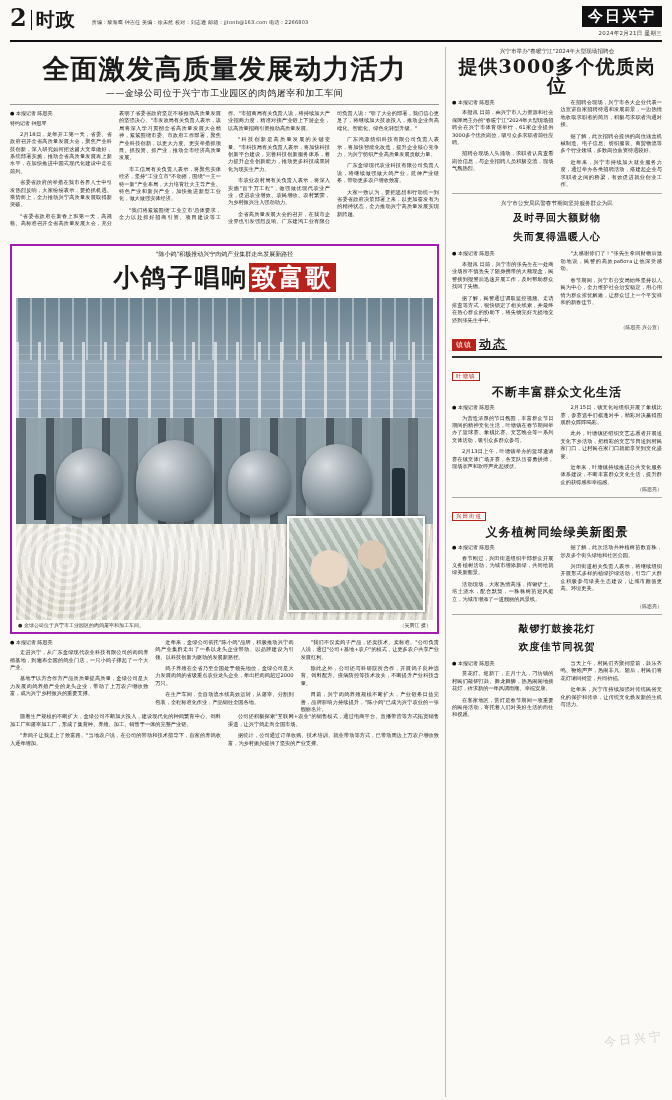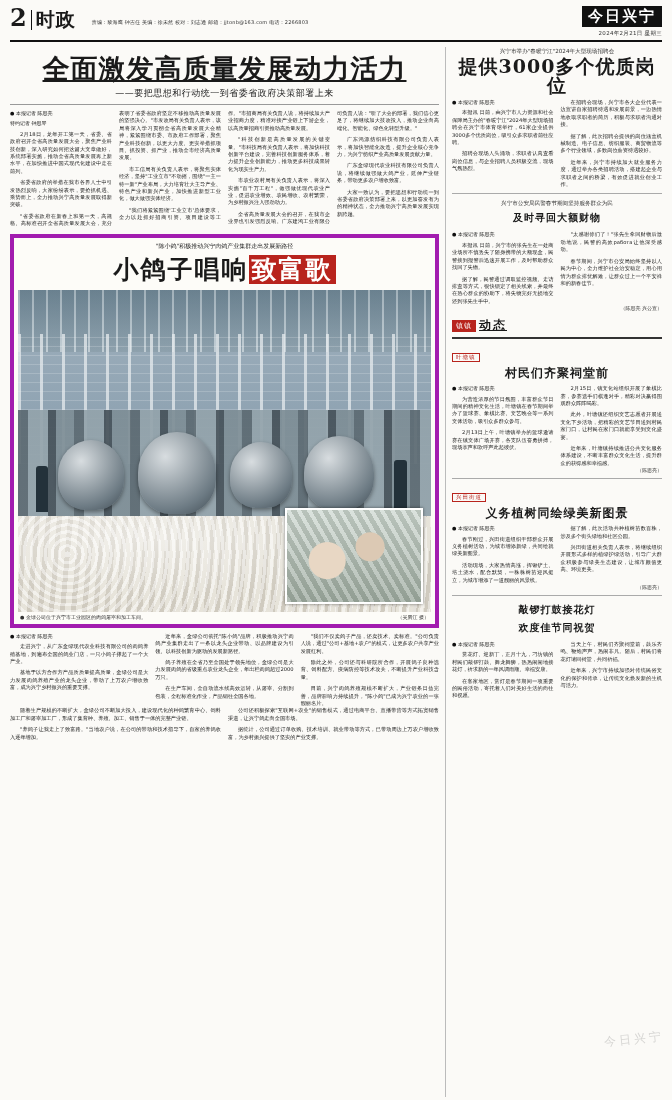--- a/index.html
+++ b/index.html
@@ -88,21 +88,20 @@
 
   
   .lead-head {
     font-family: "DejaVu Serif", "Liberation Serif", serif;
     font-size: 27px;
     font-weight: bold;
     text-align: center;
     letter-spacing: 1px;
     line-height: 32px;
     margin: 6px 0 2px;
-    text-decoration: underline;
   }
   .lead-sub {
     text-align: center;
     font-size: 9px;
     letter-spacing: .5px;
     color: #222;
     margin-bottom: 4px;
   }
   .rule-thin { height: 1px; background: #999; margin: 4px 0 5px; }
 
@@ -115,22 +114,22 @@
     color: #222;
   }
   .cols.c4 { column-count: 4; }
   .cols.c3 { column-count: 3; }
   .cols.c2 { column-count: 2; }
   .cols p { margin: 0 0 4px; text-indent: 10px; }
   .byline { font-size: 5px; color: #111; margin: 0 0 3px; }
 
   
   .feature {
-    margin-top: 6px;
-    border: 4px solid #a21caf;
+    margin-top: 16px;
+    border: 2px solid #a21caf;
     background: #fdfcf8;
     padding: 4px;
   }
   .feature-kicker {
     font-size: 6px;
     text-align: center;
     color: #222;
     margin-bottom: 2px;
   }
   .feature-title {
@@ -287,21 +286,21 @@
       <div class="brand">今日兴宁</div>
       <div class="date">2024年2月21日  星期三</div>
     </div>
   </div>
 
   <div class="content">
 
     <div class="left-zone">
 
       <div class="lead-head">全面激发高质量发展动力活力</div>
-      <div class="lead-sub">——要把思想和行动统一到省委省政府决策部署上来</div>
+      <div class="lead-sub">——金绿公司位于兴宁市工业园区的肉鸽屠宰和加工车间</div>
       <div class="rule-thin"></div>
 
       <div class="cols c4">
         <div class="byline">● 本报记者  陈思亮</div>
         <div class="byline">特约记者  钟思琴</div>
         <p>2月18日，龙年开工第一天，省委、省政府召开全省高质量发展大会，聚焦产业科技创新，深入研究如何把这篇大文章做好，系统部署实施，推动全省高质量发展再上新水平，在加快推进中国式现代化建设中走在前列。</p>
         <p>省委省政府的举措在我市各界人士中引发热烈反响，大家纷纷表示，要抢抓机遇、乘势而上，全力推动兴宁高质量发展取得新突破。</p>
         <p>"省委省政府在新春上班第一天，高规格、高标准召开全省高质量发展大会，充分表明了省委省政府坚定不移推动高质量发展的坚强决心。"市发改局有关负责人表示，该局将深入学习贯彻全省高质量发展大会精神，紧紧围绕市委、市政府工作部署，聚焦产业科技创新，以更大力度、更实举措抓项目、抓投资、抓产业，推动全市经济高质量发展。</p>
         <p>市工信局有关负责人表示，将聚焦实体经济，坚持"工业立市"不动摇，围绕"一主一特一新"产业布局，大力培育壮大主导产业、特色产业和新兴产业，加快推进新型工业化，做大做强实体经济。</p>
         <p>"我们将紧紧围绕'工业立市'总体要求，全力以赴抓好招商引资、项目建设等工作。"市招商局有关负责人说，将持续加大产业招商力度，精准对接产业链上下游企业，以高质量招商引资推动高质量发展。</p>
@@ -379,41 +378,42 @@
           <p>据了解，此次招聘会提供的岗位涵盖机械制造、电子信息、纺织服装、商贸物流等多个行业领域，多数岗位薪资待遇较好。</p>
           <p>近年来，兴宁市持续加大就业服务力度，通过举办各类招聘活动，搭建起企业与求职者之间的桥梁，有效促进就业创业工作。</p>
         </div>
       </div>
 
       <div class="r-rule"></div>
 
       <div>
         <div class="r-kicker">兴宁市公安局民警春节期间坚持服务群众为民</div>
         <div class="r-head mid">及时寻回大额财物</div>
+        <div class="r-head mid" style="margin-top:-3px;">失而复得温暖人心</div>
         <div class="cols c2">
           <div class="byline">● 本报记者  陈思亮</div>
           <p>本报讯  日前，兴宁市的张先生在一处商业场所不慎丢失了随身携带的大额现金，民警接到报警后迅速开展工作，及时帮助群众找回了失物。</p>
           <p>据了解，民警通过调取监控视频、走访排查等方式，很快锁定了相关线索，并最终在热心群众的协助下，将失物完好无损地交还到张先生手中。</p>
           <p>"太感谢你们了！"张先生拿回财物后激动地说，民警的高效работа让他深受感动。</p>
           <p>春节期间，兴宁市公安局始终坚持以人民为中心，全力维护社会治安稳定，用心用情为群众排忧解难，让群众过上一个平安祥和的新春佳节。</p>
         </div>
         <div class="sign-off">（陈思亮  兴公宣）</div>
       </div>
 
       <div class="badge-row">
         <span class="badge">镇镇</span>
         <span class="badge-txt">动态</span>
       </div>
       <div class="r-rule thick" style="margin-top:0;"></div>
 
       <div>
         <div>
           <span class="tag">叶塘镇</span>
         </div>
-        <div class="r-head sm">村民们齐聚祠堂前</div>
+        <div class="r-head sm">不断丰富群众文化生活</div>
         <div class="cols c2">
           <div class="byline">● 本报记者  陈思亮</div>
           <p>为营造浓厚的节日氛围，丰富群众节日期间的精神文化生活，叶塘镇在春节期间举办了篮球赛、象棋比赛、文艺晚会等一系列文体活动，吸引众多群众参与。</p>
           <p>2月13日上午，叶塘镇举办的篮球邀请赛在镇文体广场开赛，各支队伍奋勇拼搏，现场掌声和欢呼声此起彼伏。</p>
           <p>2月15日，镇文化站组织开展了象棋比赛，参赛选手们棋逢对手，精彩对决赢得围观群众阵阵喝彩。</p>
           <p>此外，叶塘镇还组织文艺志愿者开展送文化下乡活动，把精彩的文艺节目送到村民家门口，让村民在家门口就能享受到文化盛宴。</p>
           <p>近年来，叶塘镇持续推进公共文化服务体系建设，不断丰富群众文化生活，提升群众的获得感和幸福感。</p>
         </div>
         <div class="sign-off">（陈思亮）</div>
       </div>

